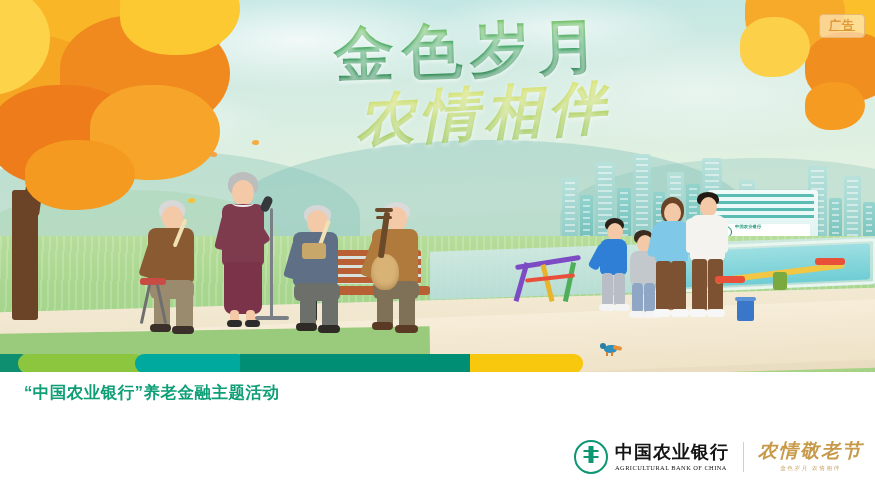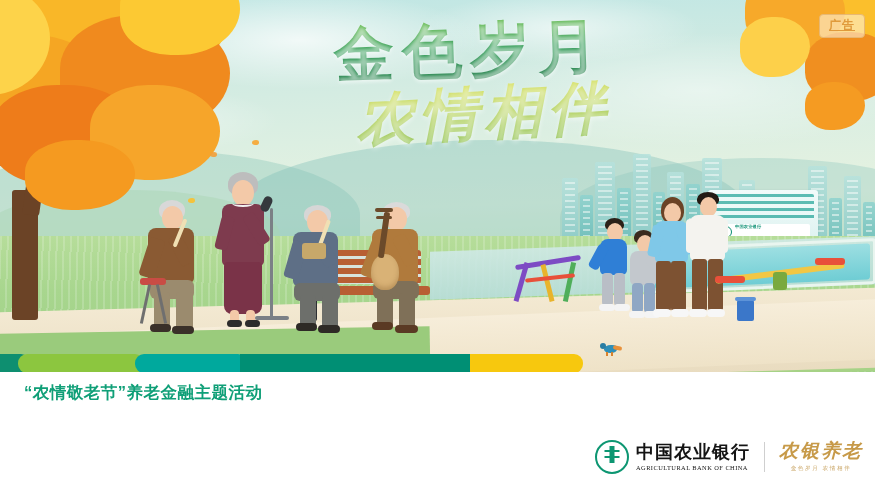--- a/index.html
+++ b/index.html
@@ -385,33 +385,33 @@
     <div class="bar">
       <div class="seg s0"></div>
       <div class="seg s1"></div>
       <div class="seg s2"></div>
       <div class="seg s4"></div>
       <div class="seg s5"></div>
     </div>
   </div>
 
   <div class="below">
-    <div class="headline">“农情敬老节”养老金融主题活动</div>
+    <div class="headline">“中国农业银行”养老金融主题活动</div>
 
     <div class="footer-logos">
       <div class="abc">
         <span class="abc-mark">
             <span class="abc-bar2"></span>
           </span>
         <span class="abc-txt">
           <div class="cn">中国农业银行</div>
           <div class="en">AGRICULTURAL BANK OF CHINA</div>
         </span>
       </div>
       <div class="divider"></div>
       <div class="pension">
-        <div class="pcn">农银养老</div>
+        <div class="pcn">农情敬老节</div>
         <div class="psub">金色岁月  农情相伴</div>
       </div>
     </div>
   </div>
 
 </div>
 
 </body></html>

